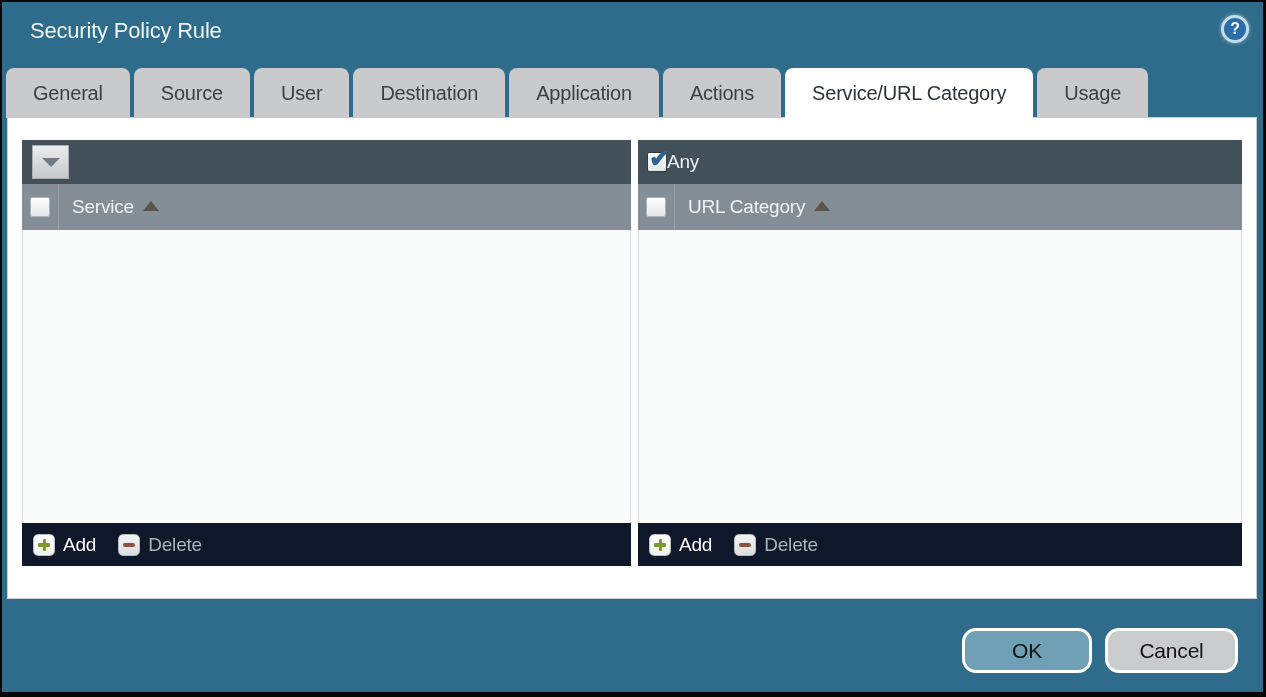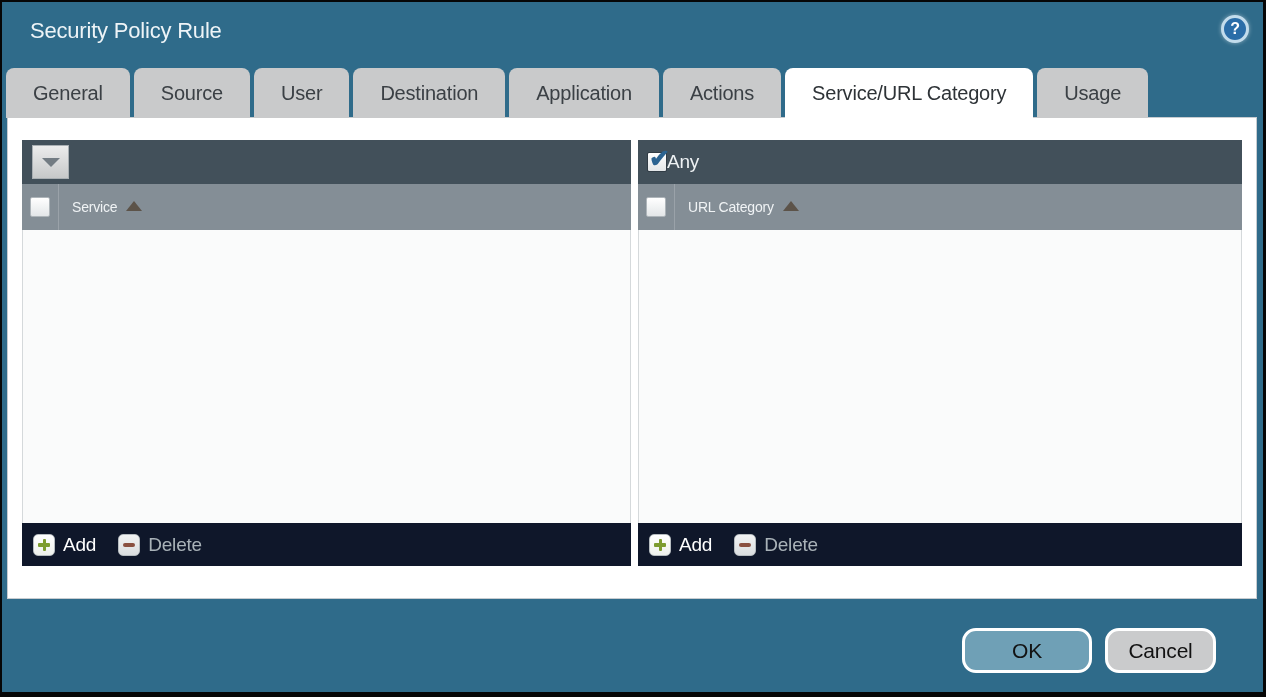--- a/index.html
+++ b/index.html
@@ -119,21 +119,21 @@
     flex: 0 0 auto;
   }
   .cb-col {
     width: 37px; height: 100%;
     display: flex; align-items: center; justify-content: center;
     border-right: 1px solid #9aa2a9;
   }
   .col-label {
     display: flex; align-items: center; gap: 9px;
     margin-left: 13px;
-    color: #f0f3f5; font-size: 14px;
+    color: #f0f3f5; font-size: 19px;
     cursor: pointer;
     justify-content: space-between;
   }
   .sort-asc {
     width: 0; height: 0;
     border-left: 8px solid transparent;
     border-right: 8px solid transparent;
     border-bottom: 10px solid #5c5349;
     margin-top: -2px;
   }
@@ -176,21 +176,21 @@
   
   .action-btn {
     position: absolute; top: 628px; height: 45px;
     border: 3px solid #ffffff; border-radius: 14px;
     font-family: "Liberation Sans", sans-serif;
     font-size: 21px; color: #121212;
     display: flex; align-items: center; justify-content: center;
     cursor: pointer; letter-spacing: -0.2px;
   }
   .ok-btn     { left: 962px;  width: 130px; background: #6fa0b6; }
-  .cancel-btn { left: 1105px; width: 111px; background: #cacbcc; }
+  .cancel-btn { left: 1105px; width: 133px; background: #cacbcc; }
 </style>
 </head>
 <body>
 
 <div class="dialog-title">Security Policy Rule</div>
 <div class="help-icon">
     <span>?</span>
   </div>
 
 <div class="tabstrip">

